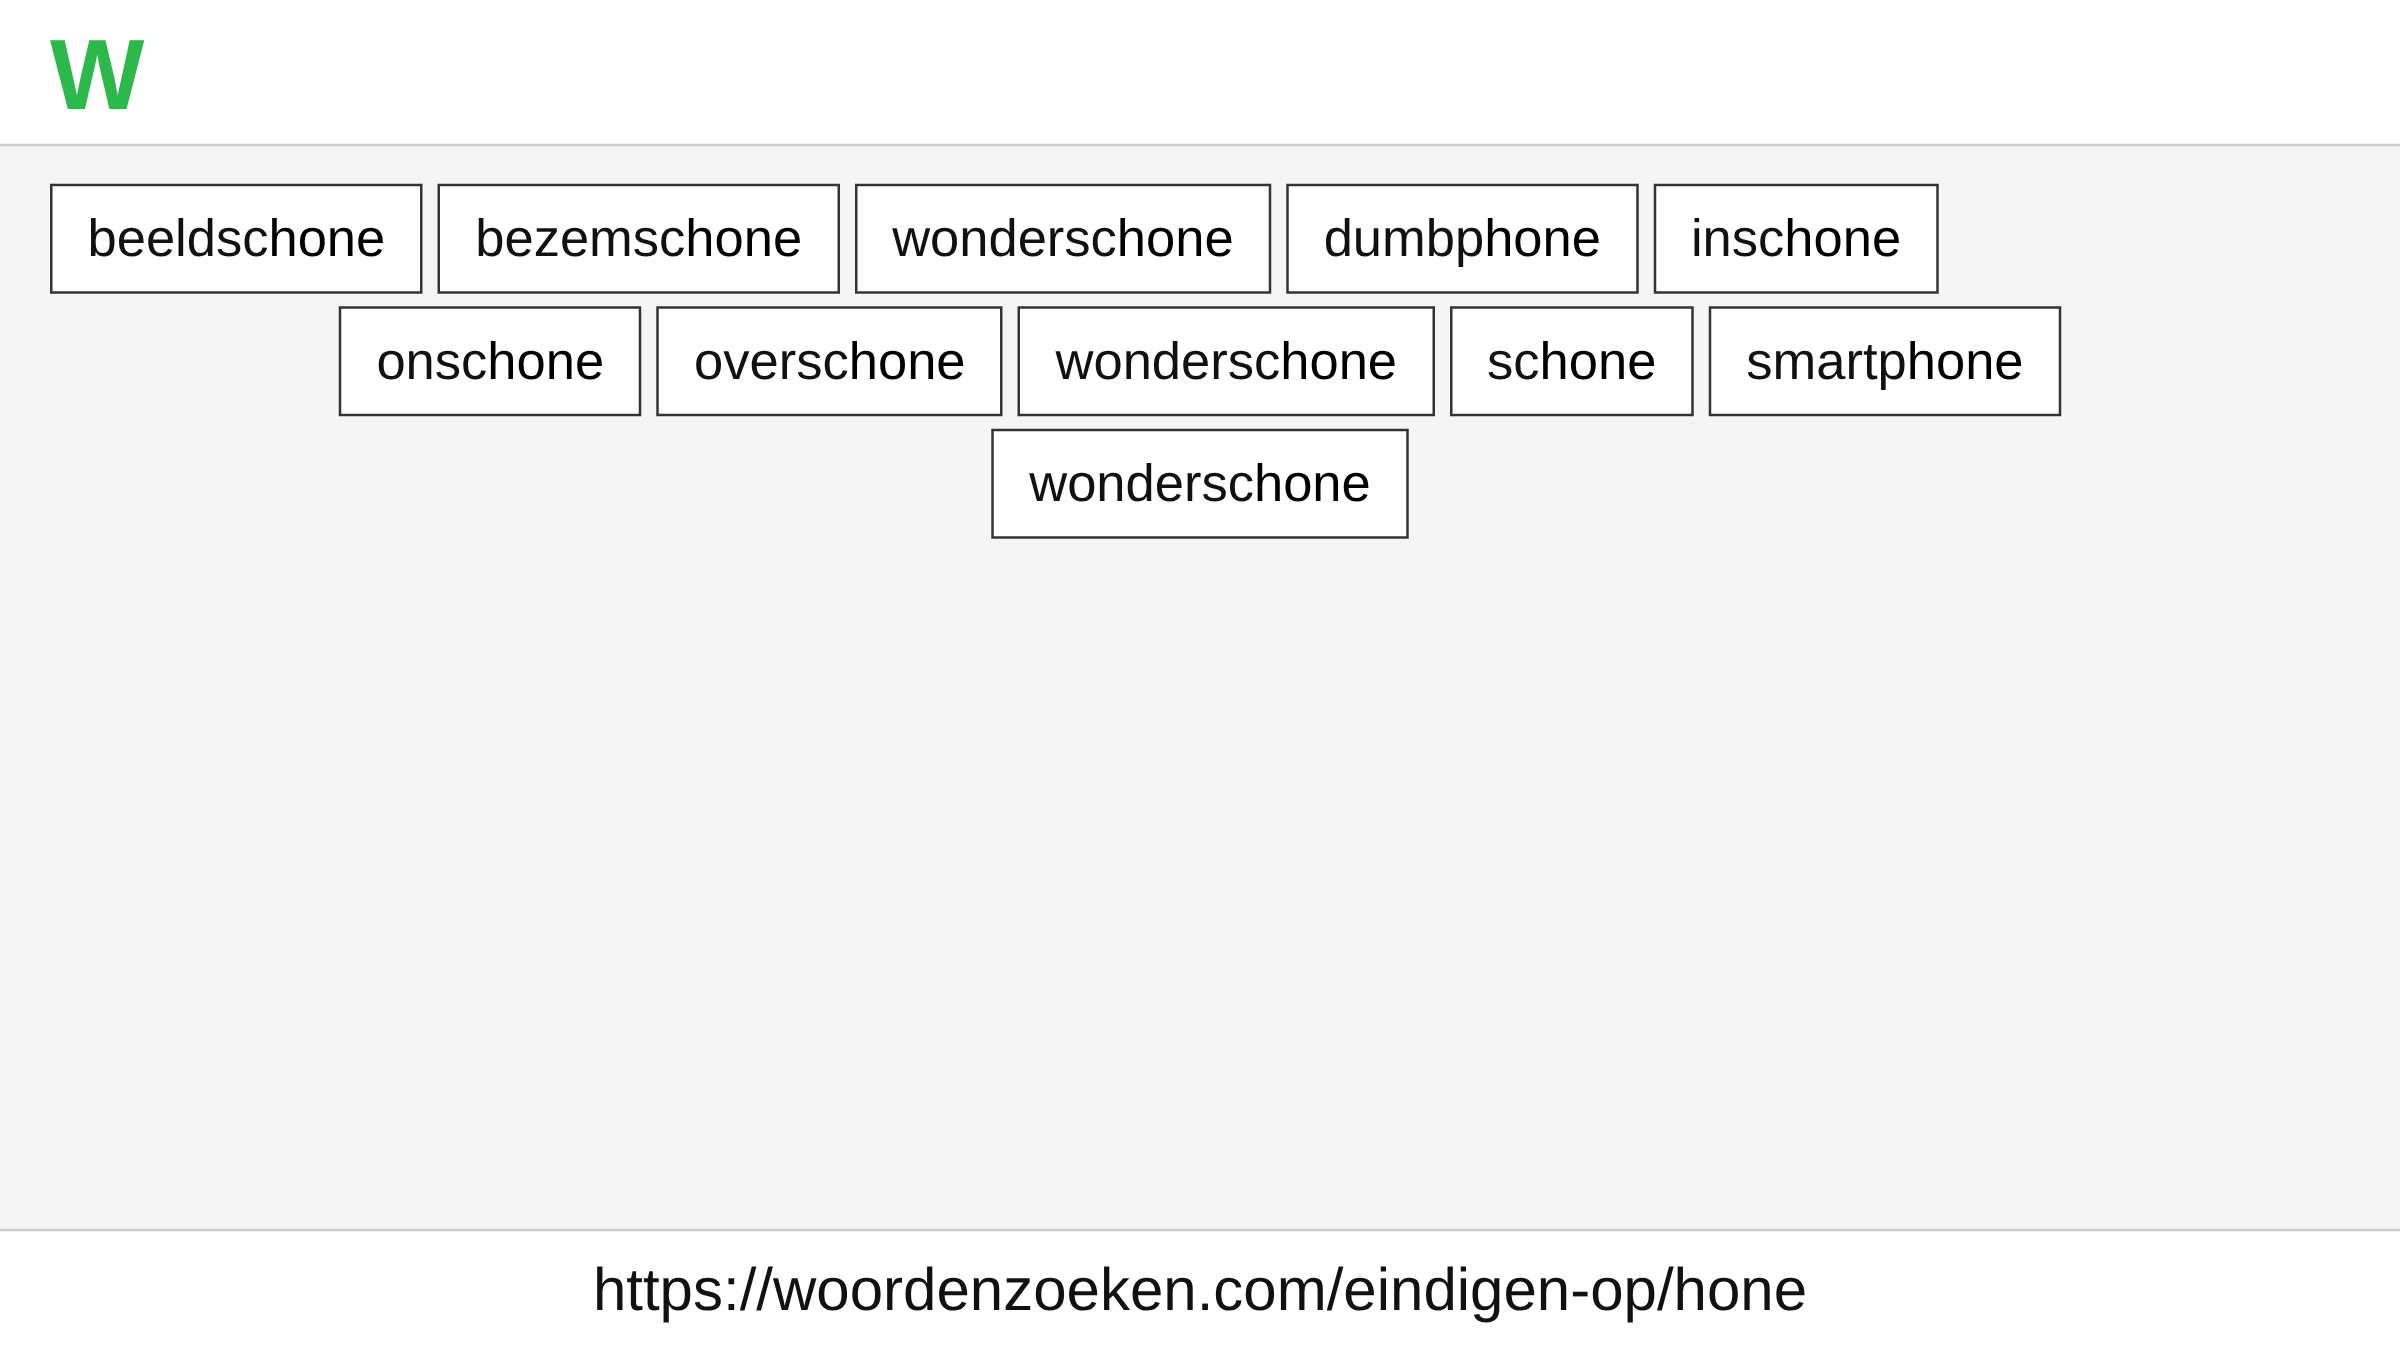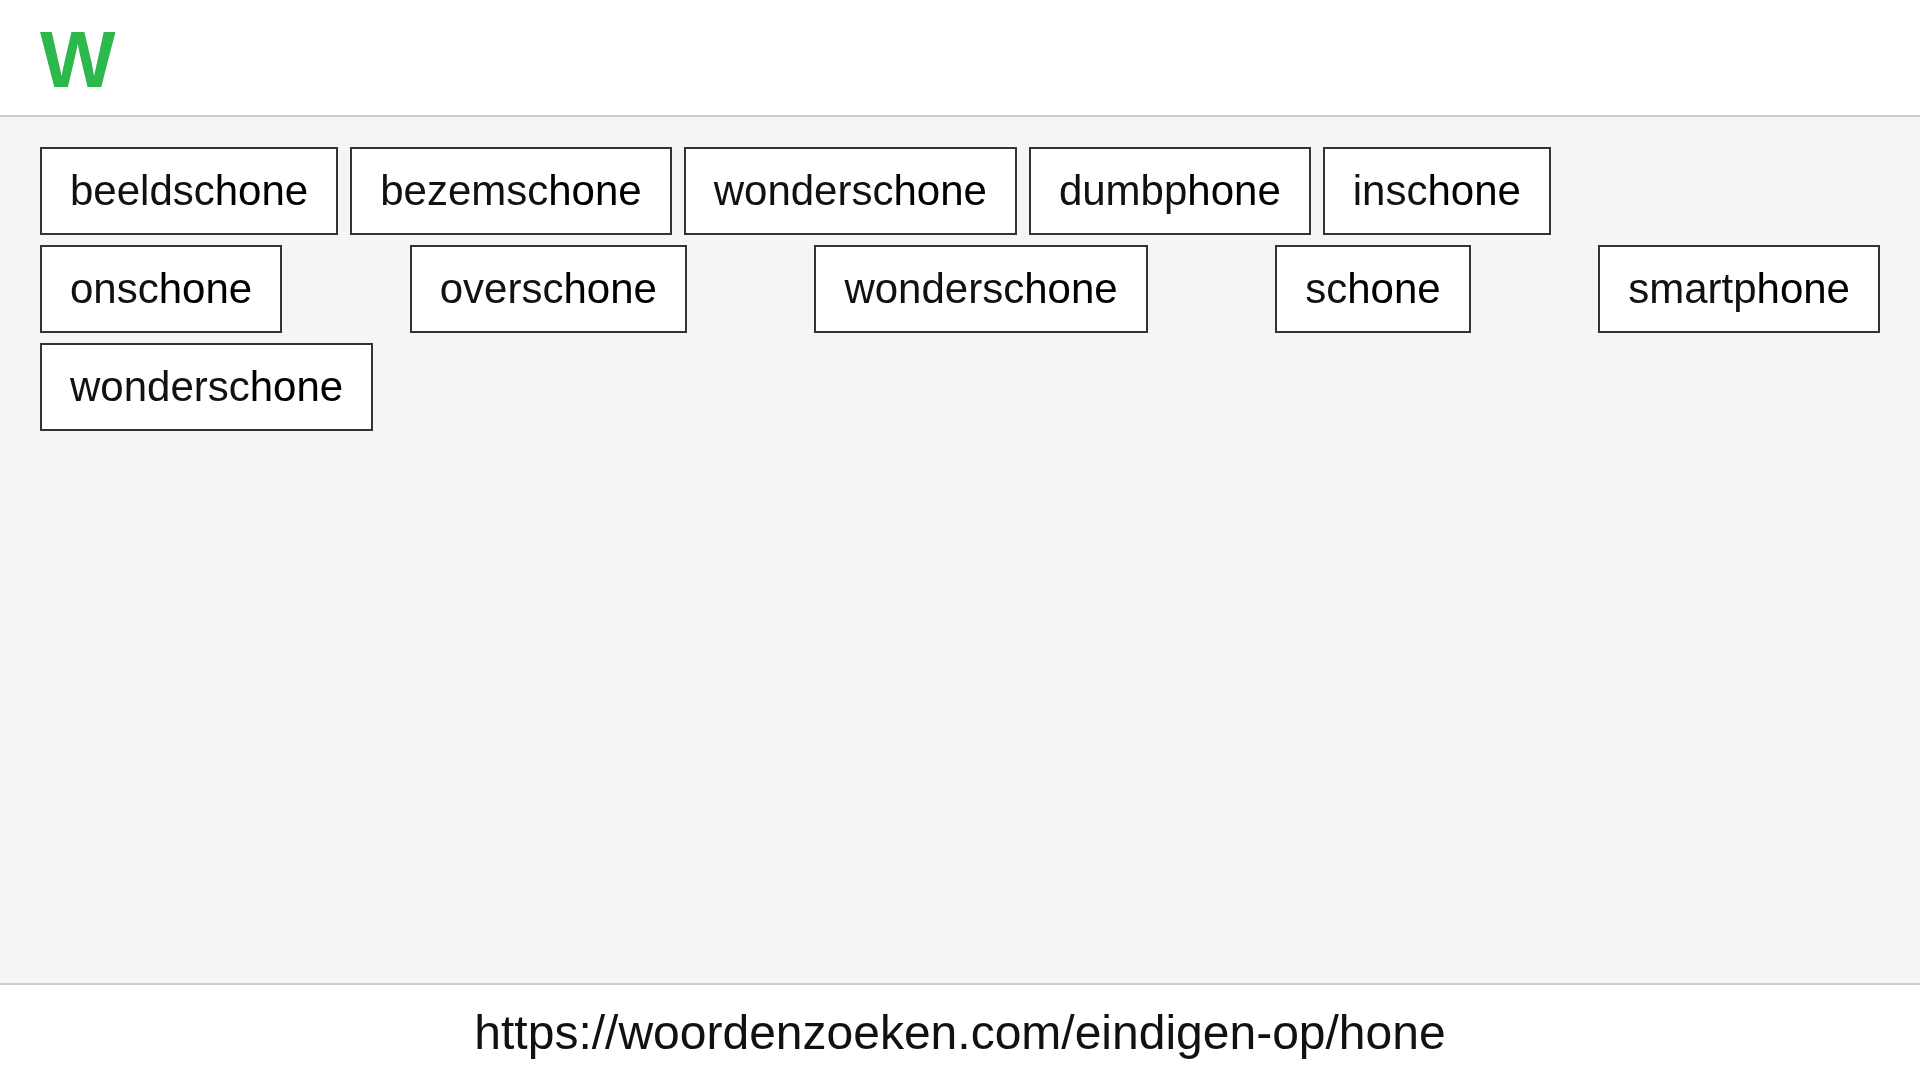--- a/index.html
+++ b/index.html
@@ -45,21 +45,21 @@
       padding: 30px 40px;
       display: flex;
       flex-direction: column;
       gap: 10px;
     }
 
     .word-row {
       display: flex;
       flex-direction: row;
       gap: 12px;
-      justify-content: space-between;
+      justify-content: center;
     }
 
     .word-row.row1 {
       justify-content: flex-start;
       padding-left: 0px;
     }
 
     .word-card {
       border: 2px solid #333;
       background: #fff;

